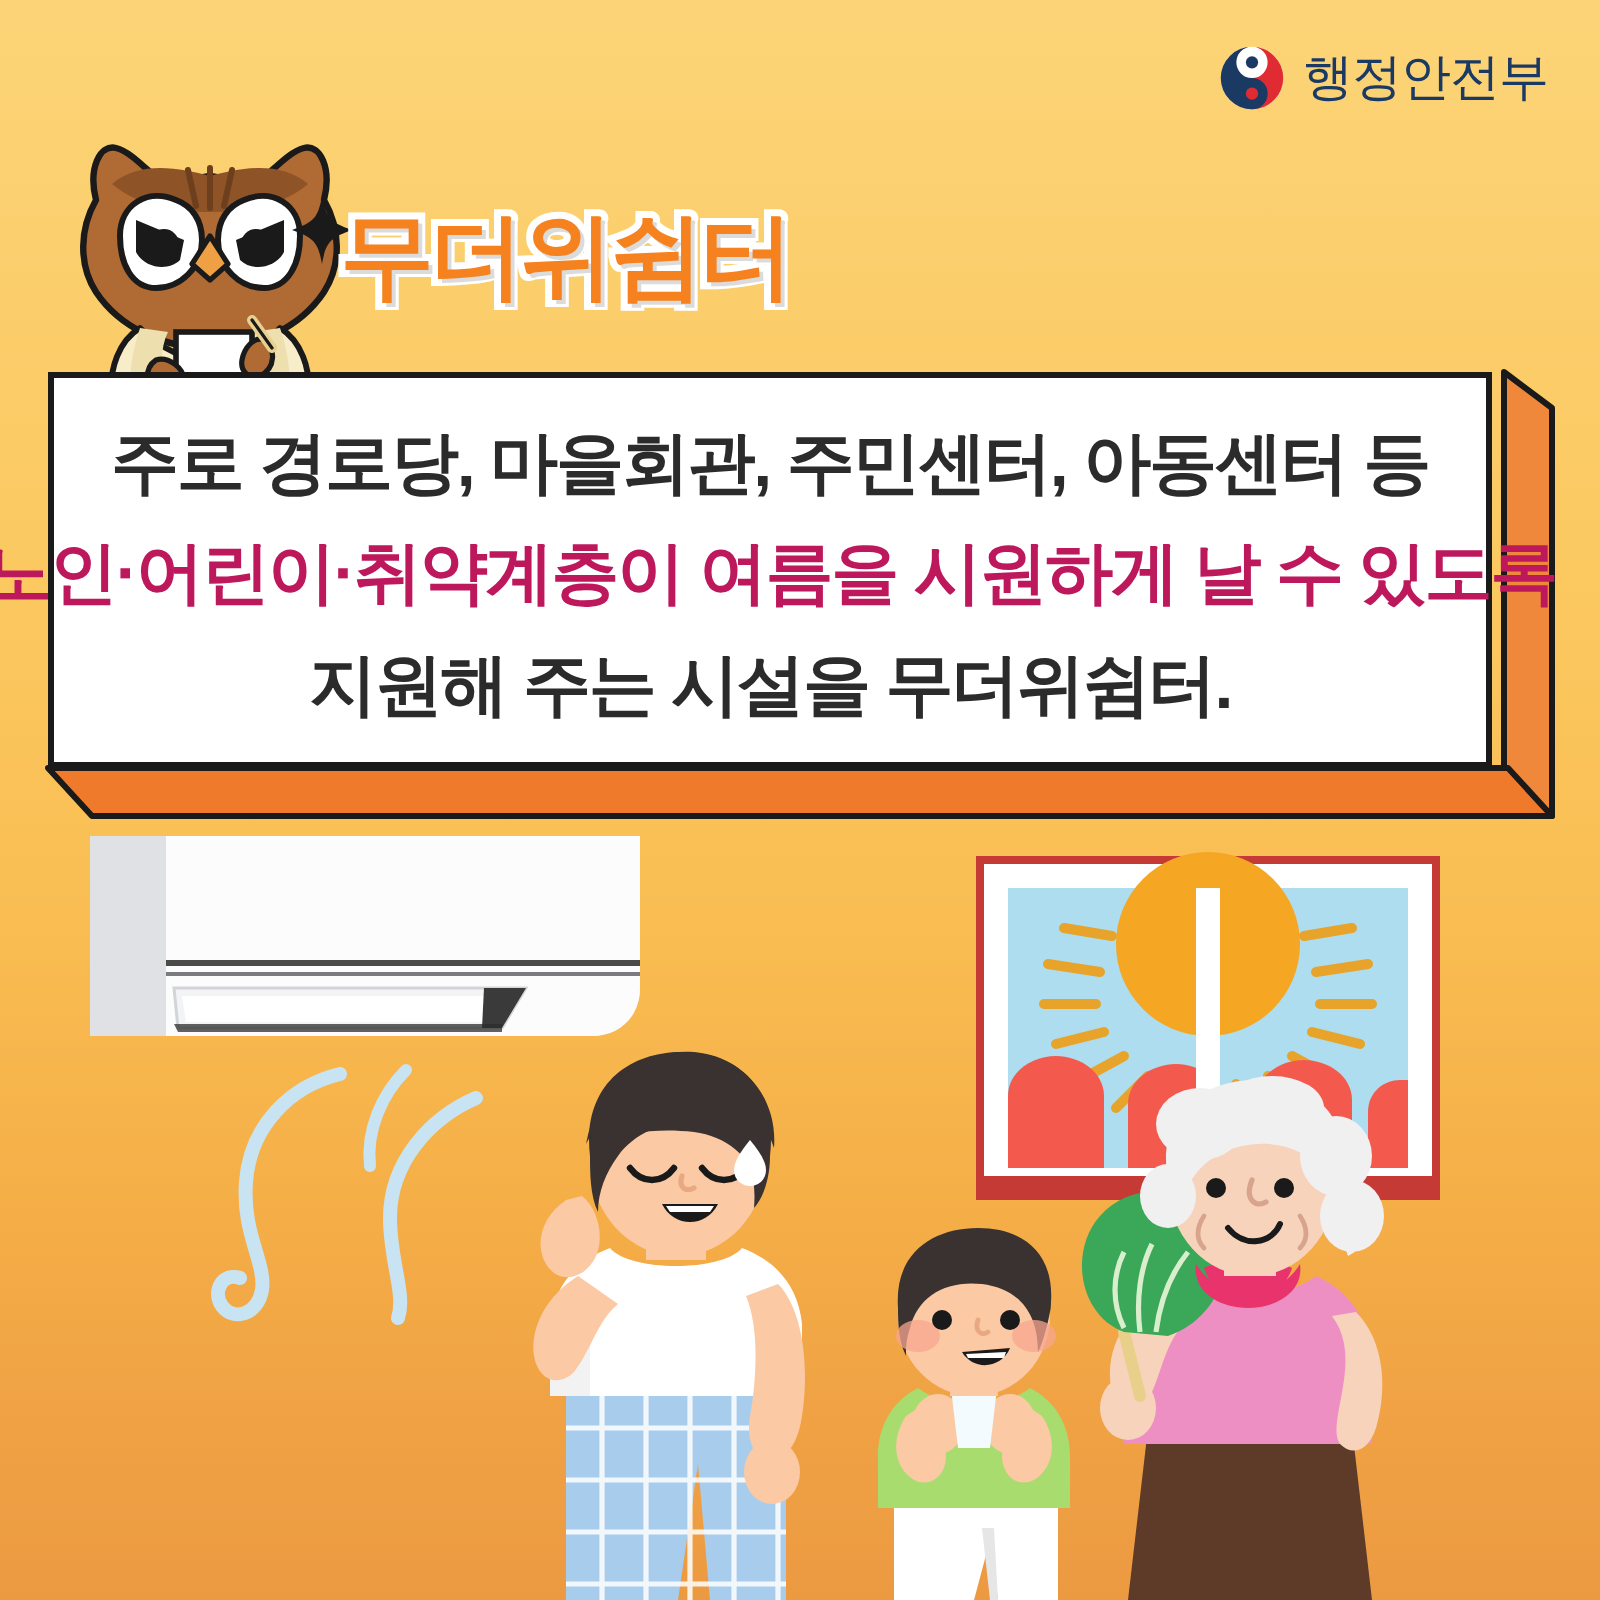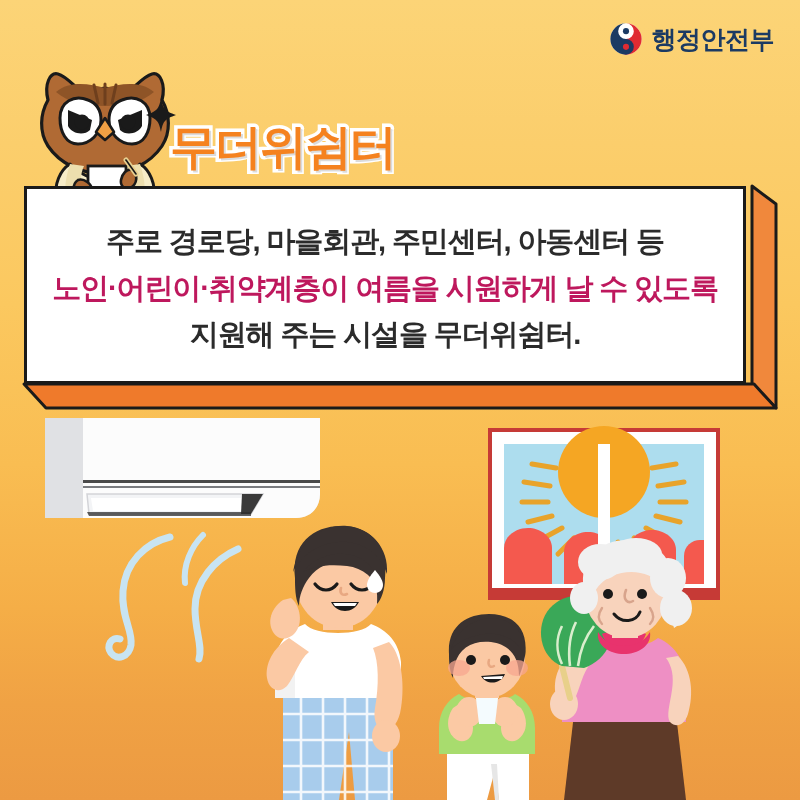--- a/index.html
+++ b/index.html
@@ -32,21 +32,21 @@
     position: absolute;
     top: 22px;
     right: 26px;
     display: flex;
     align-items: center;
     gap: 9px;
   }
   #ministry-logo .taegeuk { width: 34px; height: 34px; display: block; }
   #ministry-logo .mlabel {
     font-size: 25px;
-    font-weight: bold;
+    font-weight: normal;
     color: #1B3A63;
     letter-spacing: -0.5px;
     line-height: 1;
   }
 
   
   #owl-mascot {
     position: absolute;
     left: 30px;
     top: 58px;
@@ -62,21 +62,21 @@
   }
 
   
   #headline {
     position: absolute;
     left: 170px;
     top: 104px;
     width: 620px;
     height: 66px;
     display: flex;
-    align-items: flex-end;
+    align-items: flex-start;
     white-space: nowrap;
   }
   #headline .htxt {
     font-size: 47px;
     font-weight: 900;
     line-height: 1;
     letter-spacing: -2px;
     -webkit-text-stroke: 7px #FFFFFF;
     paint-order: stroke fill;
     text-shadow:
@@ -116,21 +116,21 @@
     background: #FFFFFF;
     border: 3px solid #1A1A1A;
     box-sizing: border-box;
     display: flex;
     flex-direction: column;
     align-items: center;
     justify-content: center;
     padding-top: 6px;
   }
   #info-panel .bodyline {
-    font-size: 29px;
+    font-size: 34px;
     font-weight: bold;
     line-height: 1.62;
     letter-spacing: -1.1px;
     white-space: nowrap;
   }
   #info-panel .bl-dark   { color: #2B2B2B; }
   #info-panel .bl-accent { color: #be185d; }
 
   
   #air-conditioner {

